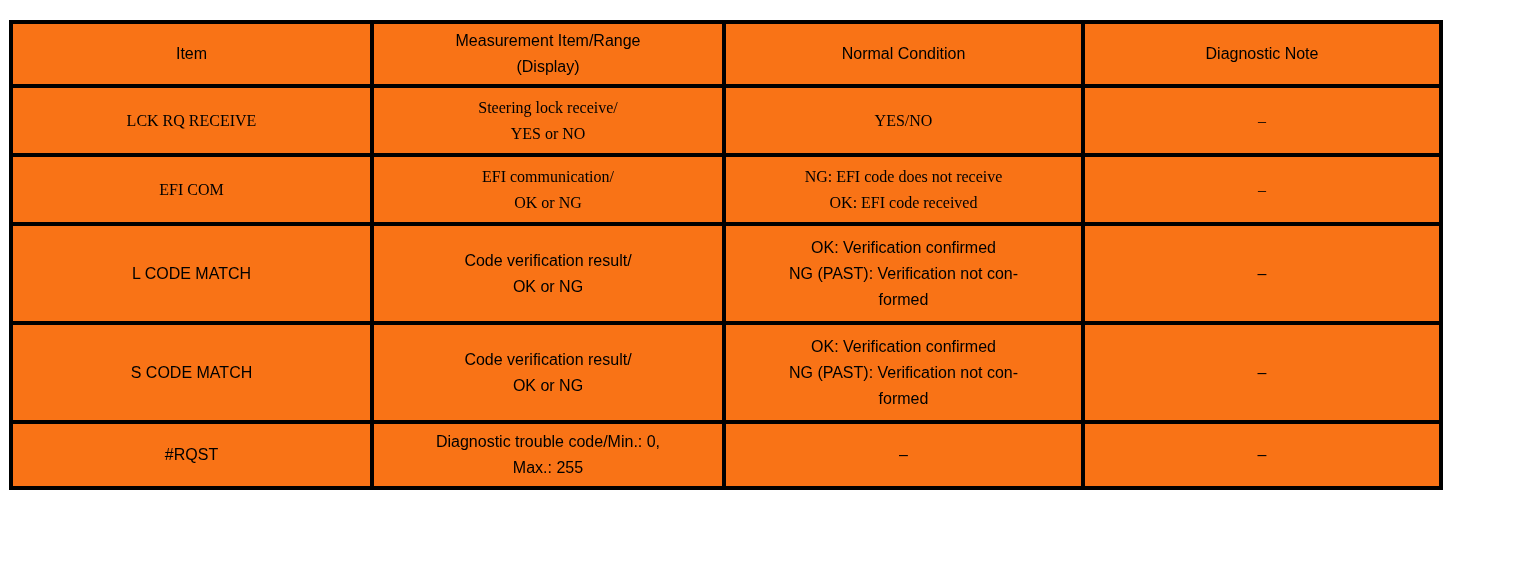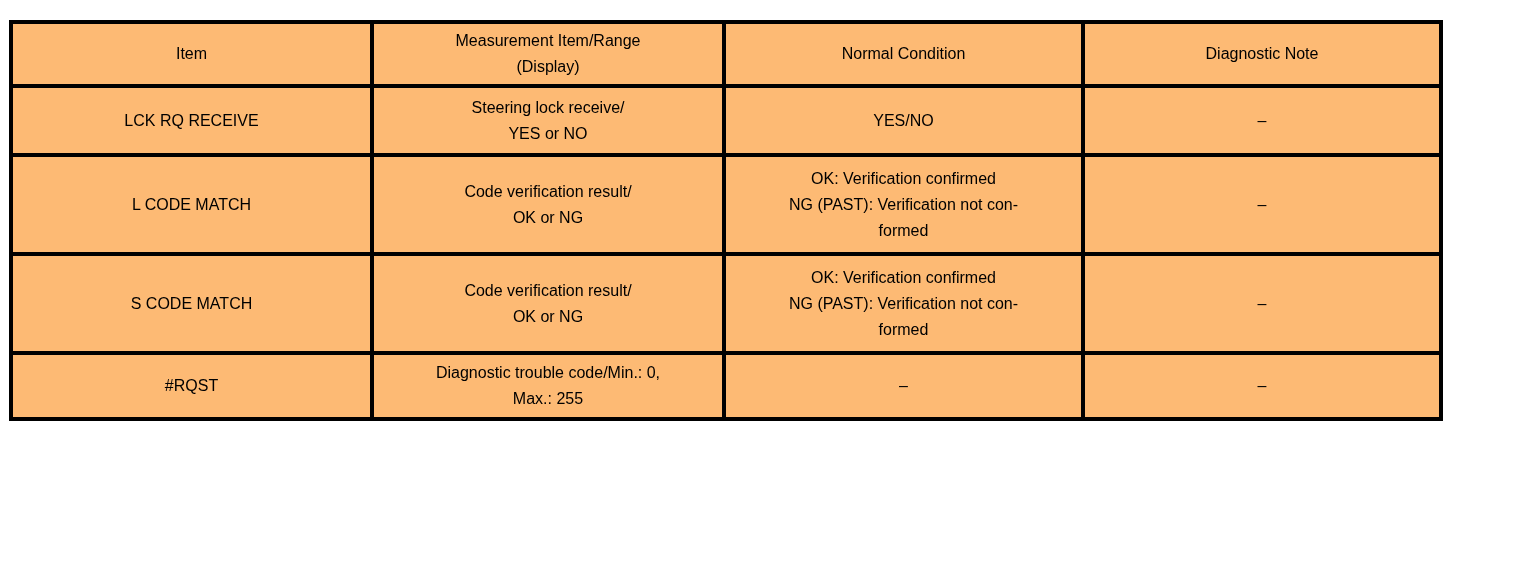--- a/index.html
+++ b/index.html
@@ -15,21 +15,21 @@
     background: #ffffff;
     overflow: hidden;
   }
   table.data-table {
     position: absolute;
     left: 9px;
     top: 20px;
     width: 1430px;
     border-collapse: collapse;
     table-layout: fixed;
-    background: #fdba74;
+    background: #f97316;
     color: #000000;
     font-size: 16px;
     line-height: 26px;
   }
   table.data-table th,
   table.data-table td {
     border: 4px solid #000000;
     padding: 3px 6px;
     vertical-align: middle;
     text-align: center;
@@ -37,21 +37,21 @@
     font-weight: normal;
     overflow: hidden;
   }
   
   col.c1 { width: 361px; }
   col.c2 { width: 352px; }
   col.c3 { width: 359px; }
   col.c4 { width: 358px; }
   
   thead tr        { height: 64px; }
-  tbody tr.h-std  { height: 69px; }
+  tbody tr.h-std  { height: 69px; font-family: Liberation Serif, serif; }
   tbody tr.h-tall { height: 99px; }
   tbody tr.h-last { height: 66px; }
   
   td.left {
     text-align: left;
     padding-left: 9px;
     padding-right: 9px;
   }
 </style>
 </head>
@@ -75,20 +75,28 @@
       </tr>
     </thead>
     <tbody>
       <tr class="h-std">
         <td>LCK RQ RECEIVE</td>
         <td>Steering lock receive/
 YES or NO</td>
         <td class="left">YES/NO</td>
         <td>–</td>
       </tr>
+      <tr class="h-std">
+        <td>EFI COM</td>
+        <td>EFI communication/
+OK or NG</td>
+        <td class="left">NG: EFI code does not receive
+OK: EFI code received</td>
+        <td>–</td>
+      </tr>
       <tr class="h-tall">
         <td>L CODE MATCH</td>
         <td>Code verification result/
 OK or NG</td>
         <td class="left">OK: Verification confirmed
 NG (PAST): Verification not con-
 formed</td>
         <td>–</td>
       </tr>
       <tr class="h-tall">

